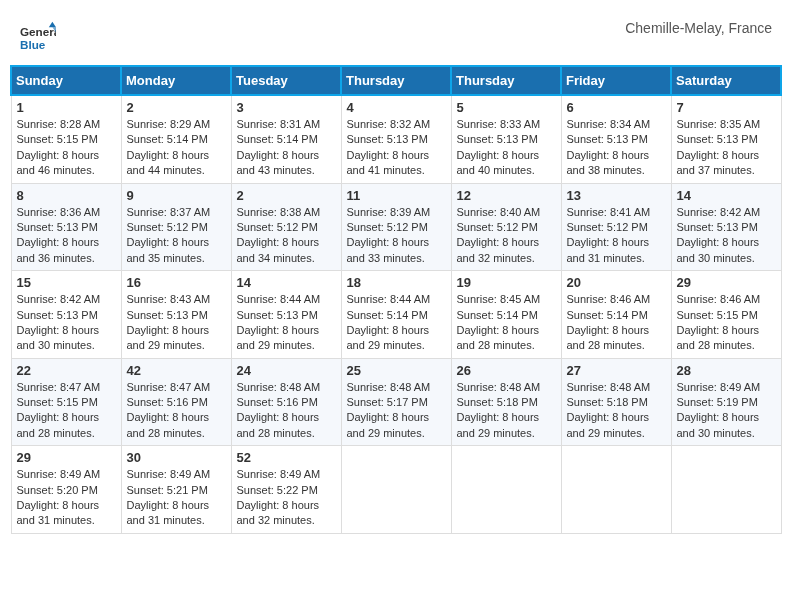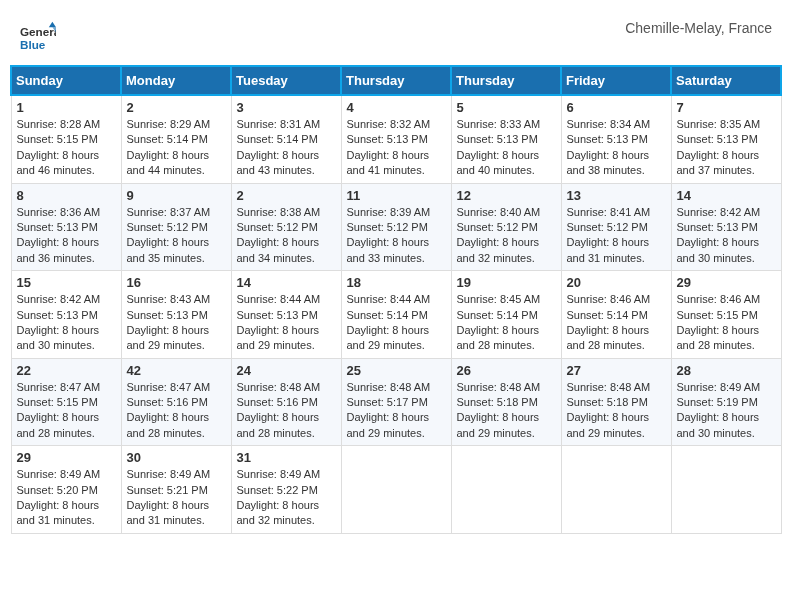--- a/index.html
+++ b/index.html
@@ -232,21 +232,21 @@
       <tr>
         <td>
           <span class="day-num">29</span>
           <div class="cell-info">Sunrise: 8:49 AM<br>Sunset: 5:20 PM<br>Daylight: 8 hours and 31 minutes.</div>
         </td>
         <td>
           <span class="day-num">30</span>
           <div class="cell-info">Sunrise: 8:49 AM<br>Sunset: 5:21 PM<br>Daylight: 8 hours and 31 minutes.</div>
         </td>
         <td>
-          <span class="day-num">31</span>
+          <span class="day-num">52</span>
           <div class="cell-info">Sunrise: 8:49 AM<br>Sunset: 5:22 PM<br>Daylight: 8 hours and 32 minutes.</div>
         </td>
         <td class="empty-cell"></td>
         <td class="empty-cell"></td>
         <td class="empty-cell"></td>
         <td class="empty-cell"></td>
       </tr>
     </tbody>
 </table>
 

